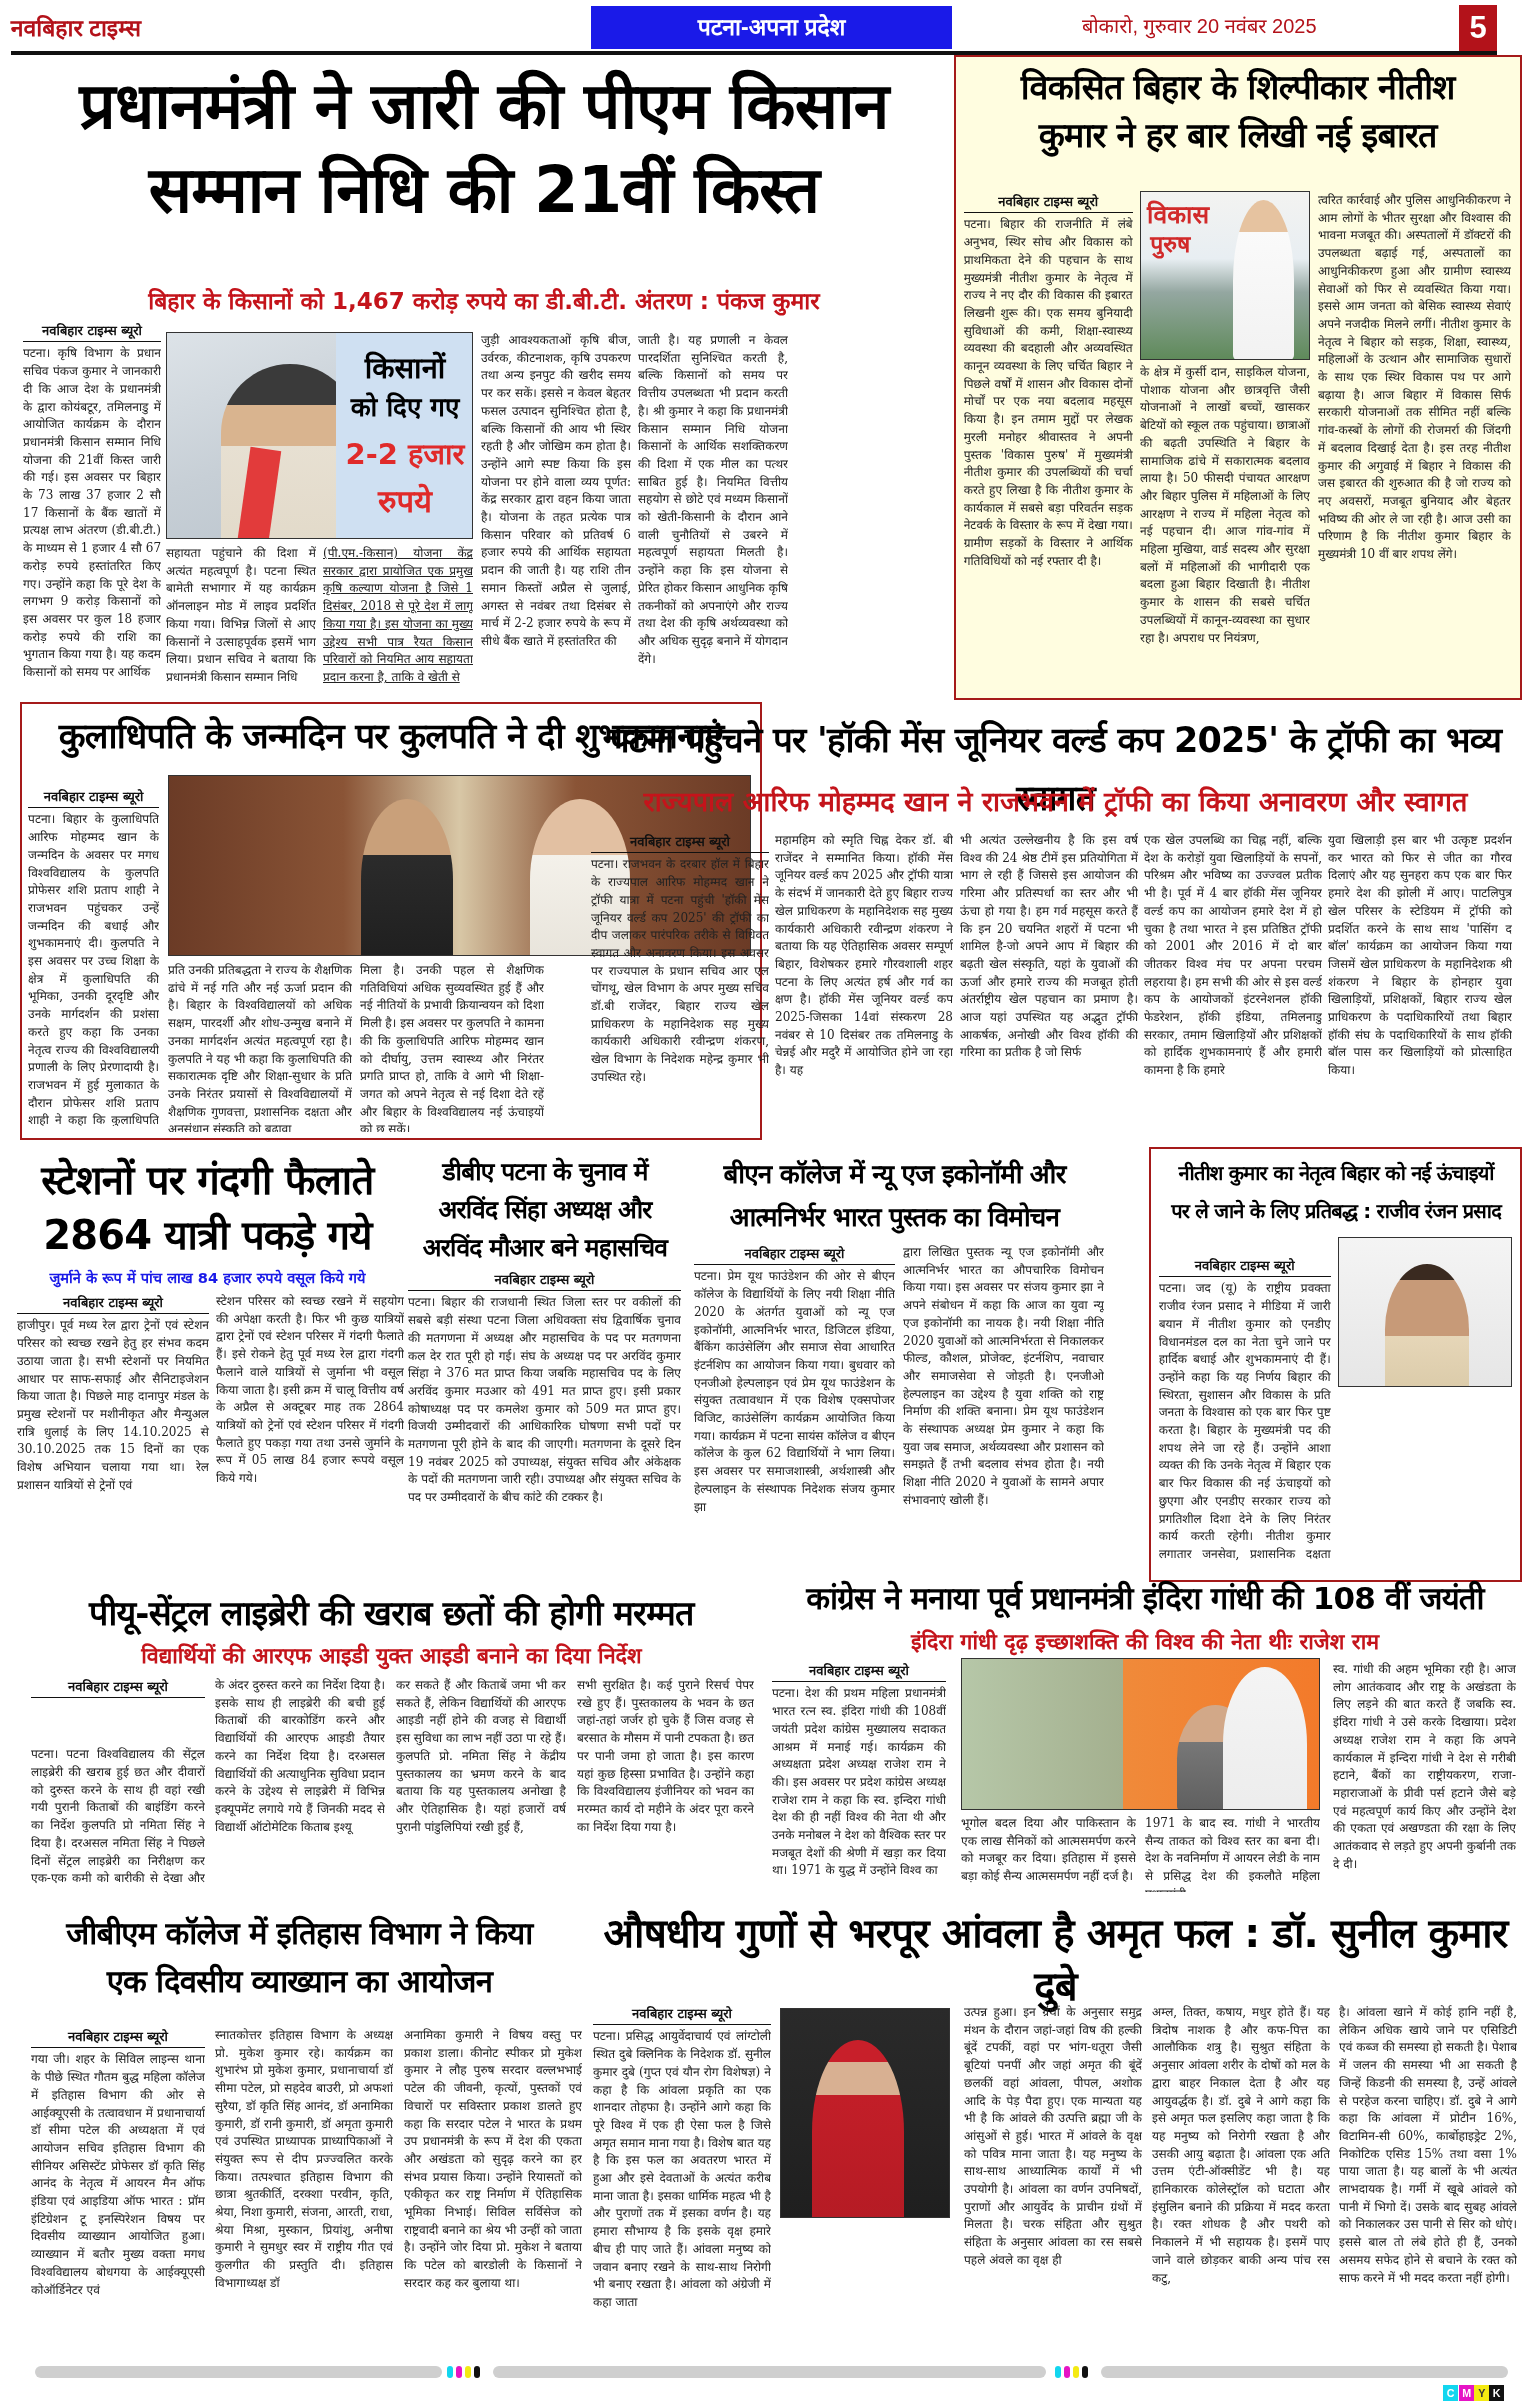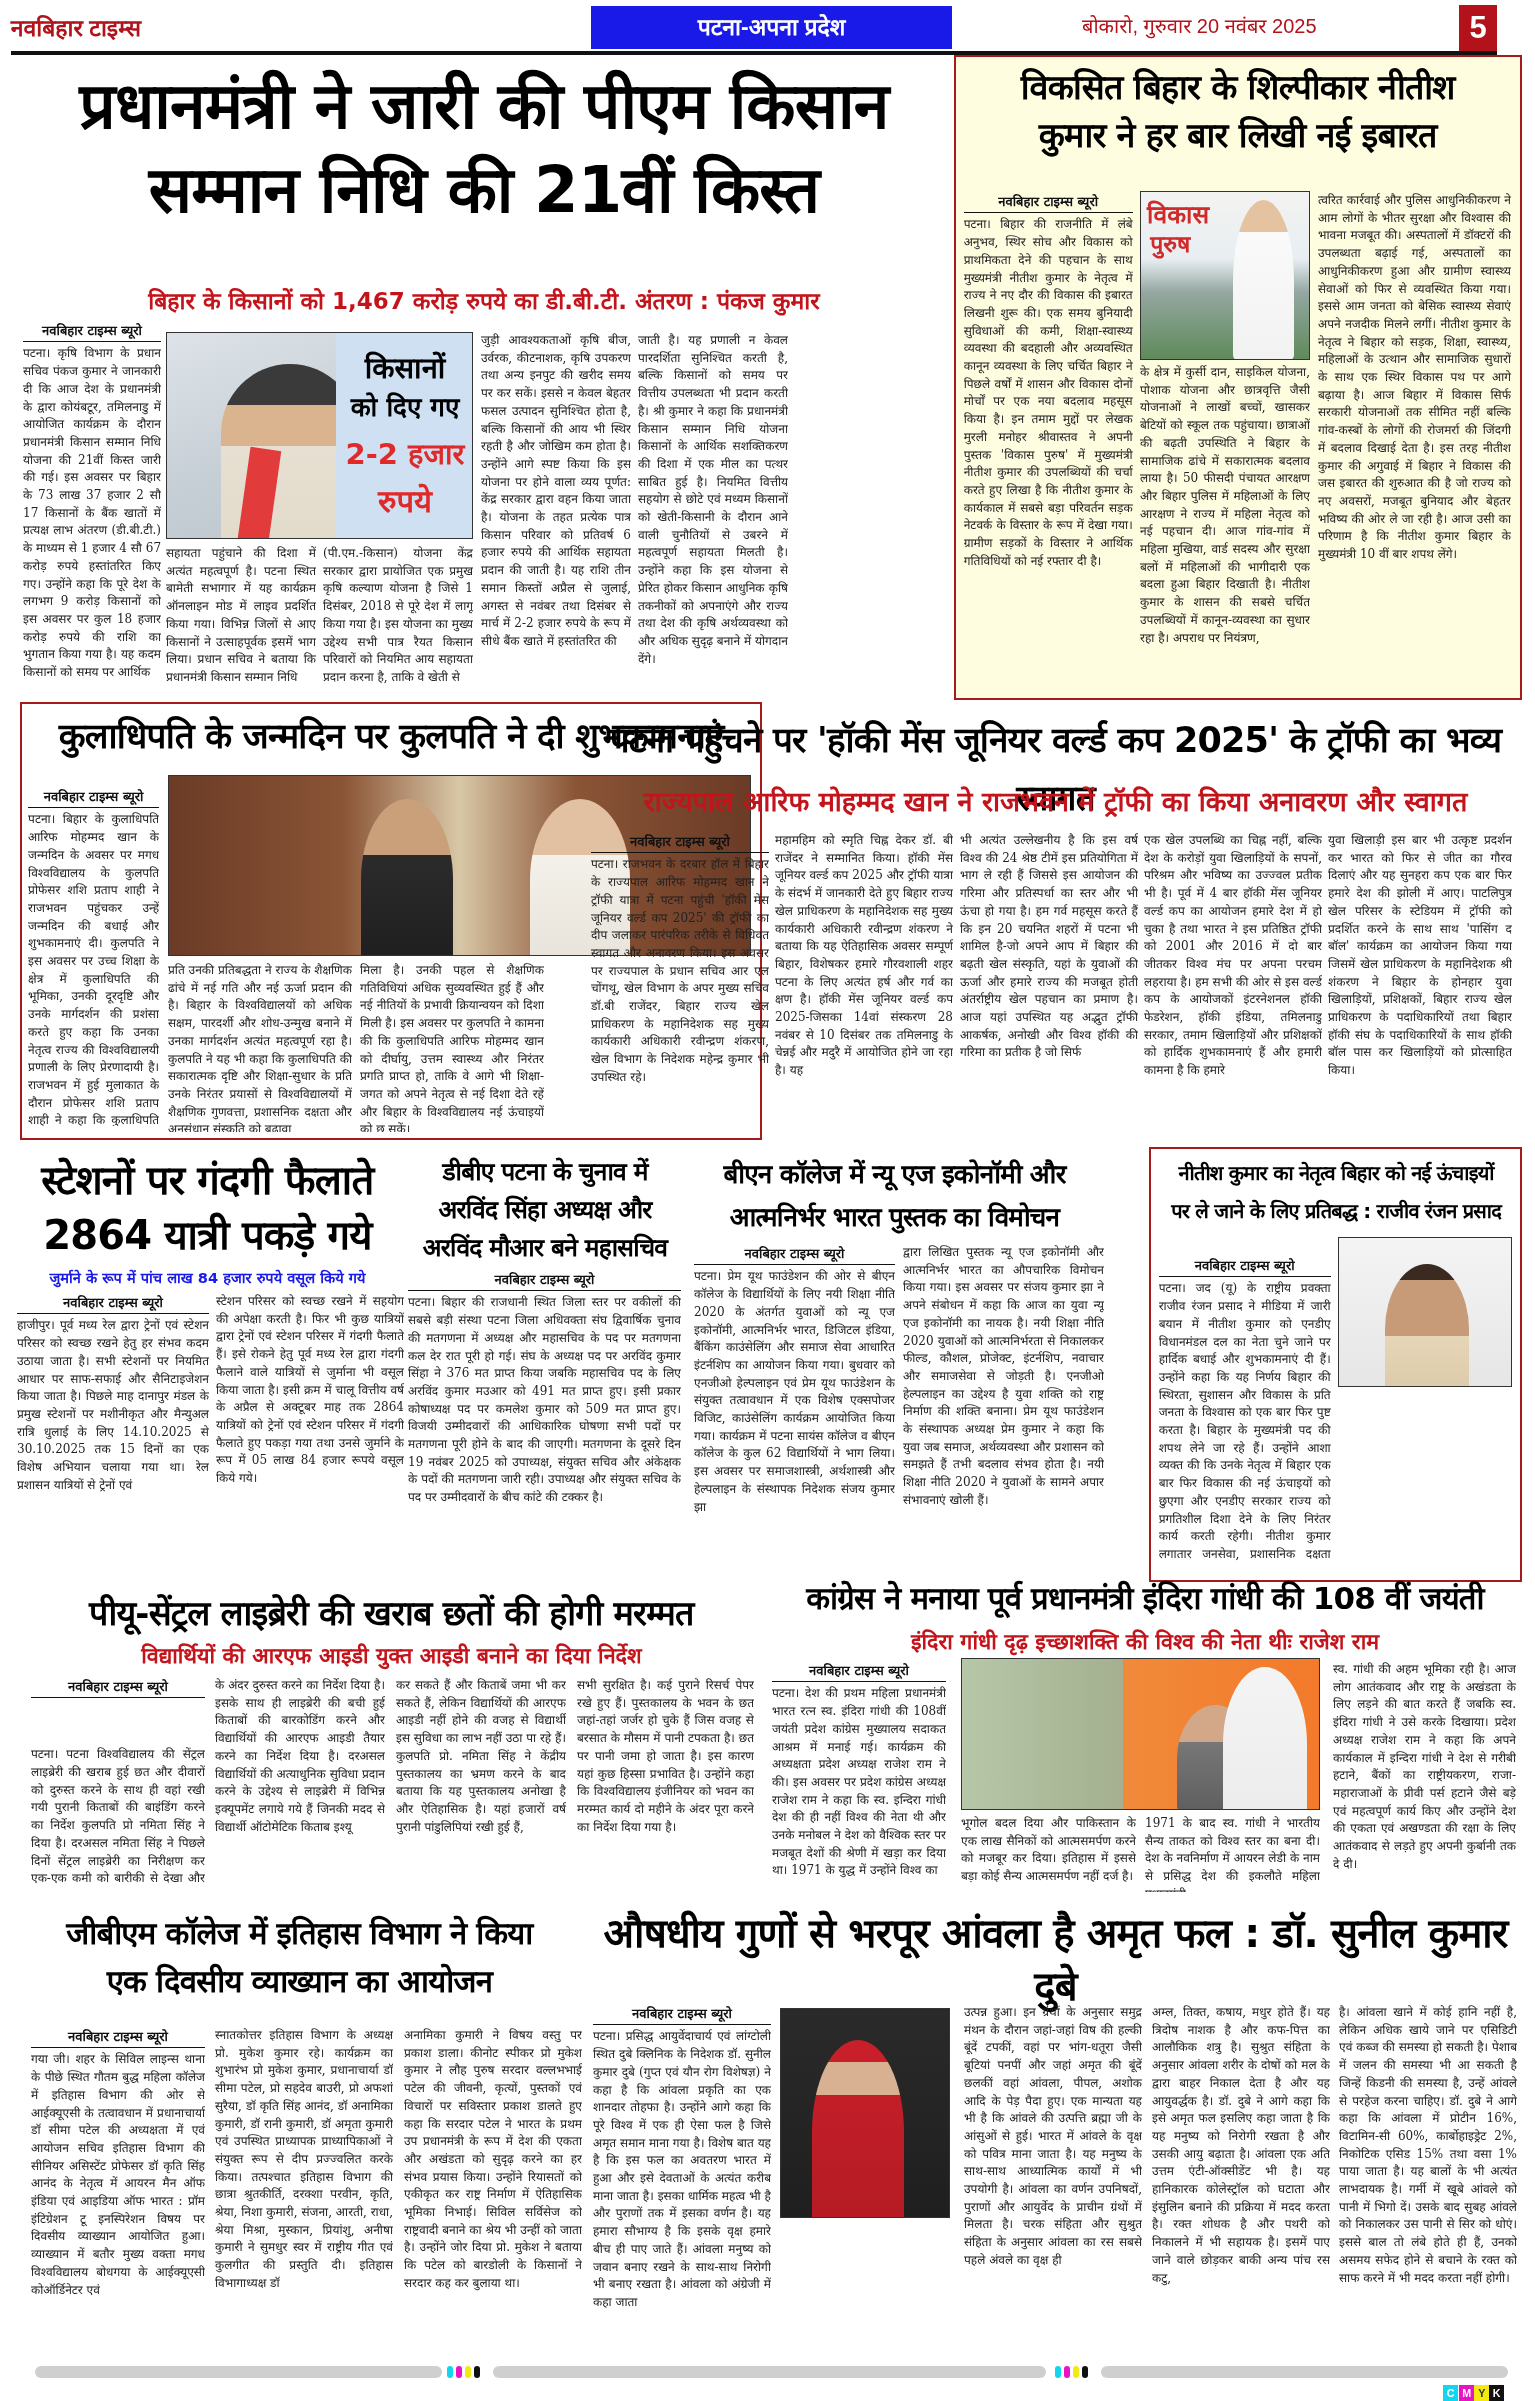--- a/index.html
+++ b/index.html
@@ -73,21 +73,21 @@
   <div class="scarf"></div>
   <div class="promo" style="left:169px;width:138px;padding-left:7px;">
     <div class="promo-line" style="top:14px;width:138px;font-size:29px;color:#000;">किसानों</div>
     <div class="promo-line" style="top:55px;width:138px;font-size:26px;color:#000;">को दिए गए</div>
     <div class="promo-line" style="top:100px;width:138px;font-size:29px;color:#e02a2a;">2-2 हजार</div>
     <div class="promo-line" style="top:146px;width:138px;font-size:31px;color:#e02a2a;">रुपये</div>
   </div>
 </div>
 
 <div class="col body-text" style="left:166px;top:545px;width:150px;height:146px;">सहायता पहुंचाने की दिशा में अत्यंत महत्वपूर्ण है। पटना स्थित बामेती सभागार में यह कार्यक्रम ऑनलाइन मोड में लाइव प्रदर्शित किया गया। विभिन्न जिलों से आए किसानों ने उत्साहपूर्वक इसमें भाग लिया। प्रधान सचिव ने बताया कि प्रधानमंत्री किसान सम्मान निधि</div>
-<div class="col body-text" style="left:323px;top:545px;width:150px;height:146px;">(पी.एम.-किसान) योजना केंद्र सरकार द्वारा प्रायोजित एक प्रमुख कृषि कल्याण योजना है जिसे 1 दिसंबर, 2018 से पूरे देश में लागू किया गया है। इस योजना का मुख्य उद्देश्य सभी पात्र रैयत किसान परिवारों को नियमित आय सहायता प्रदान करना है, ताकि वे खेती से</div>
+<div class="col body-text" style="left:323px;top:545px;width:150px;height:146px;text-decoration:underline;">(पी.एम.-किसान) योजना केंद्र सरकार द्वारा प्रायोजित एक प्रमुख कृषि कल्याण योजना है जिसे 1 दिसंबर, 2018 से पूरे देश में लागू किया गया है। इस योजना का मुख्य उद्देश्य सभी पात्र रैयत किसान परिवारों को नियमित आय सहायता प्रदान करना है, ताकि वे खेती से</div>
 <div class="col body-text" style="left:481px;top:332px;width:150px;height:359px;">जुड़ी आवश्यकताओं कृषि बीज, उर्वरक, कीटनाशक, कृषि उपकरण तथा अन्य इनपुट की खरीद समय पर कर सकें। इससे न केवल बेहतर फसल उत्पादन सुनिश्चित होता है, बल्कि किसानों की आय भी स्थिर रहती है और जोखिम कम होता है। उन्होंने आगे स्पष्ट किया कि इस योजना पर होने वाला व्यय पूर्णत: केंद्र सरकार द्वारा वहन किया जाता है। योजना के तहत प्रत्येक पात्र किसान परिवार को प्रतिवर्ष 6 हजार रुपये की आर्थिक सहायता प्रदान की जाती है। यह राशि तीन समान किस्तों अप्रैल से जुलाई, अगस्त से नवंबर तथा दिसंबर से मार्च में 2-2 हजार रुपये के रूप में सीधे बैंक खाते में हस्तांतरित की</div>
 <div class="col body-text" style="left:638px;top:332px;width:150px;height:359px;">जाती है। यह प्रणाली न केवल पारदर्शिता सुनिश्चित करती है, बल्कि किसानों को समय पर वित्तीय उपलब्धता भी प्रदान करती है। श्री कुमार ने कहा कि प्रधानमंत्री किसान सम्मान निधि योजना किसानों के आर्थिक सशक्तिकरण की दिशा में एक मील का पत्थर साबित हुई है। नियमित वित्तीय सहयोग से छोटे एवं मध्यम किसानों को खेती-किसानी के दौरान आने वाली चुनौतियों से उबरने में महत्वपूर्ण सहायता मिलती है। उन्होंने कहा कि इस योजना से प्रेरित होकर किसान आधुनिक कृषि तकनीकों को अपनाएंगे और राज्य तथा देश की कृषि अर्थव्यवस्था को और अधिक सुदृढ़ बनाने में योगदान देंगे।</div>
 
 <div class="boxed" style="left:954px;top:55px;width:568px;height:645px;background:#fffde0;">
   <div class="headline" style="position:absolute;left:7.7px;top:6.1px;width:548px;font-size:34px;line-height:48px;">
     <div>विकसित बिहार के शिल्पीकार नीतीश</div>
     <div>कुमार ने हर बार लिखी नई इबारत</div>
   </div>
   <div class="col" style="left:7.7px;top:135px;width:169px;height:499px;">
     <div class="byline">नवबिहार टाइम्स ब्यूरो</div>

